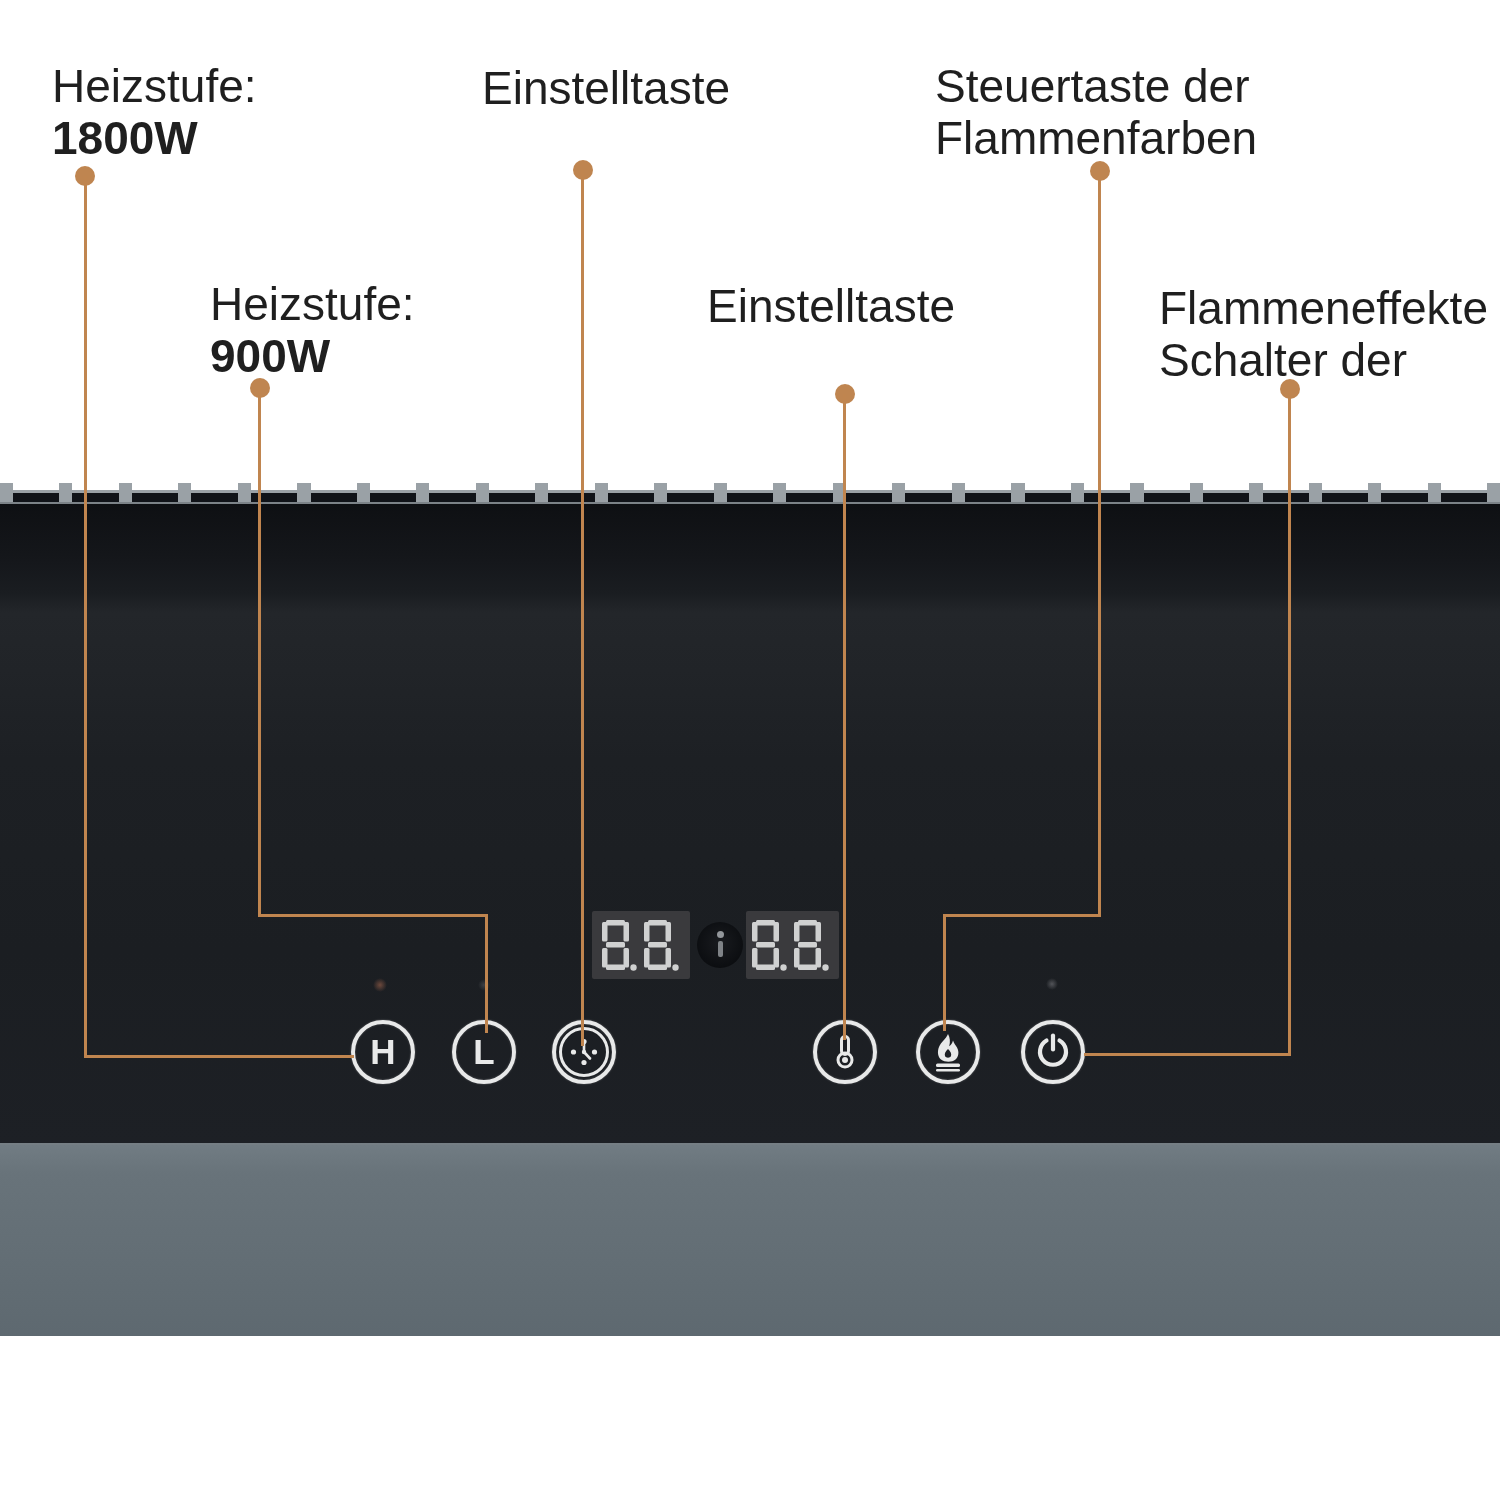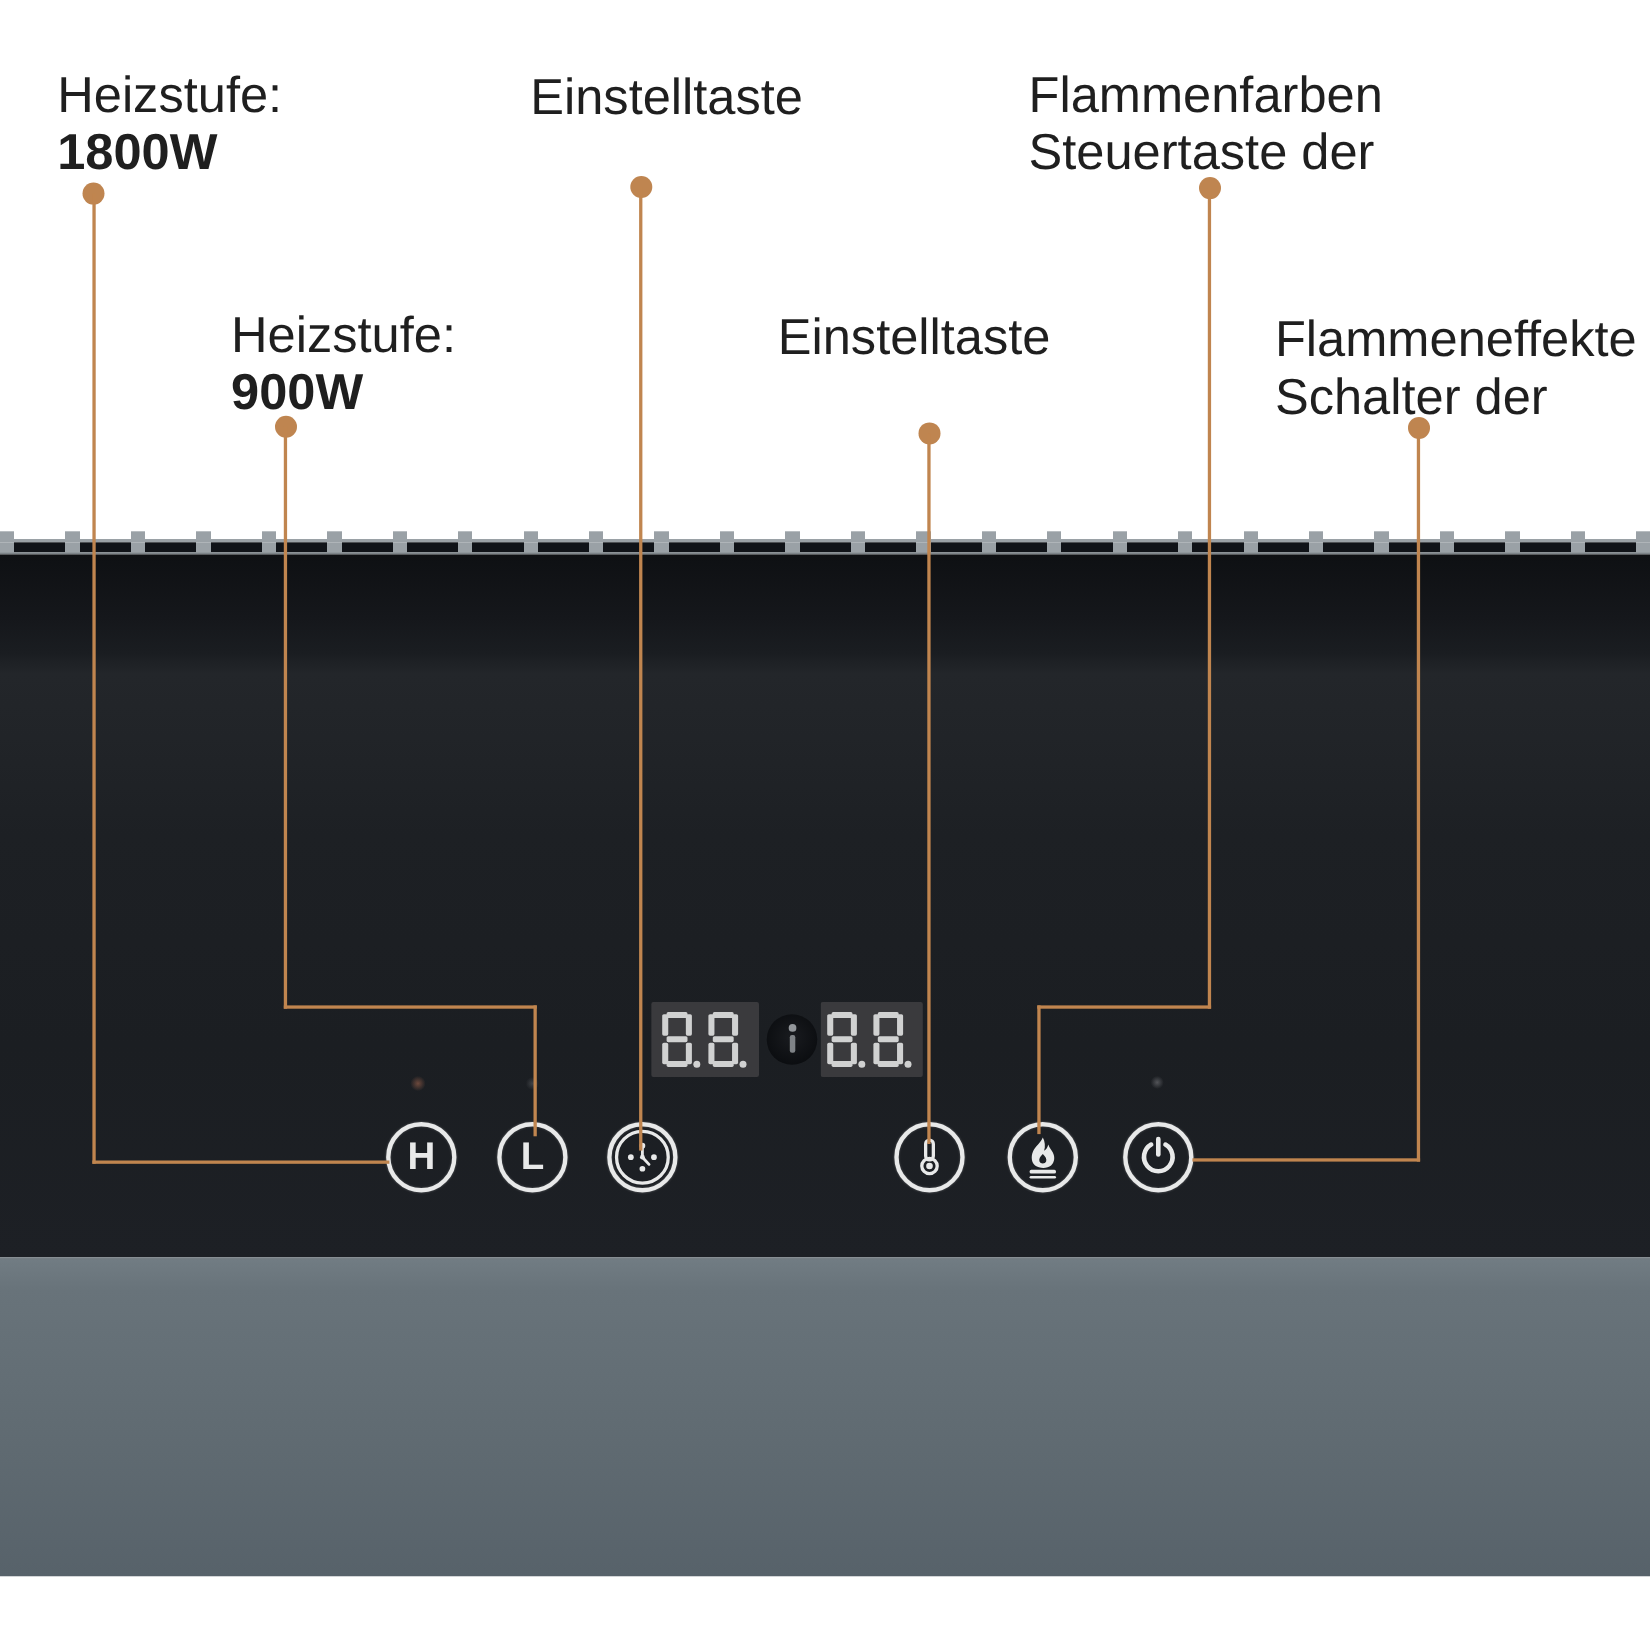--- a/index.html
+++ b/index.html
@@ -1,16 +1,16 @@
 <!DOCTYPE html>
 <html><head>
 <meta charset="utf-8">
 <style>
   html,body{margin:0;padding:0;background:#fff;}
-  #page{position:relative;width:1500px;height:1500px;background:#ffffff;overflow:hidden;
+  #page{position:relative;width:1500px;height:1336px;background:#ffffff;overflow:hidden;
         font-family:"Liberation Sans", sans-serif;}
 
   
   .lbl{position:absolute;color:#1f1f1f;font-size:46px;line-height:52px;white-space:nowrap;}
   .lbl .val{font-weight:bold;}
 
   
   .seg{position:absolute;background:#c0854f;}
   .dot{position:absolute;width:20px;height:20px;border-radius:50%;background:#bf8550;}
 
@@ -64,22 +64,22 @@
     <div>Heizstufe:</div>
     <div class="val">900W</div>
   </div>
   <div class="lbl" style="left:482px;top:62px;">
     <div>Einstelltaste</div>
   </div>
   <div class="lbl" style="left:707px;top:280px;">
     <div>Einstelltaste</div>
   </div>
   <div class="lbl" style="left:935px;top:60px;">
+    <div>Steuertaste der</div>
     <div>Flammenfarben</div>
-    <div>Steuertaste der</div>
   </div>
   <div class="lbl" style="left:1159px;top:282px;">
     <div>Flammeneffekte</div>
     <div>Schalter der</div>
   </div>
 
   <div class="vent vent-bumps"></div>
   <div class="vent vent-band"></div>
   <div class="vent vent-slots"></div>
   <div class="vent vent-lower"></div>

